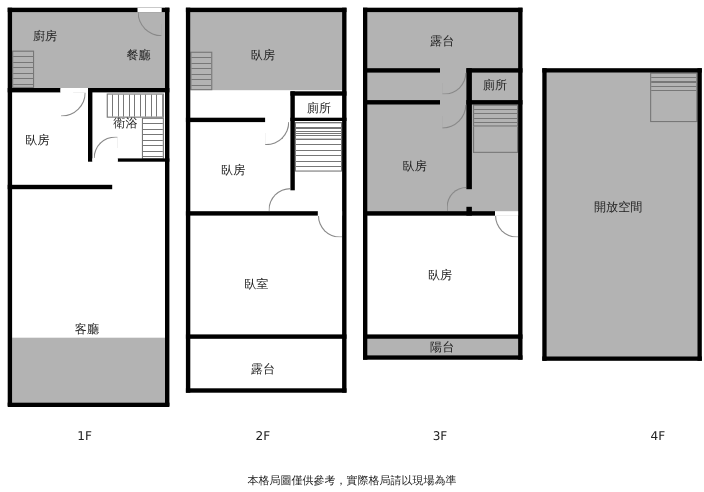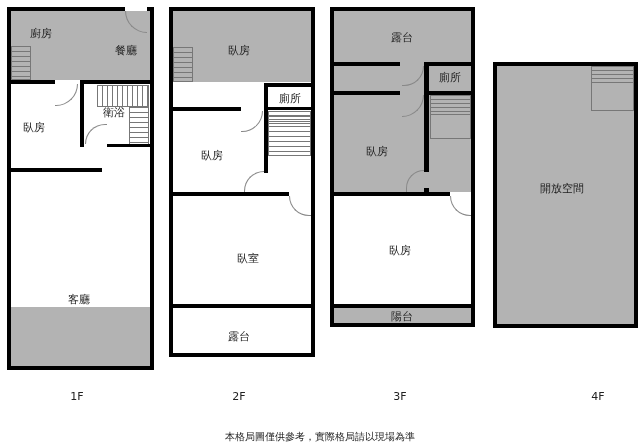--- a/index.html
+++ b/index.html
@@ -84,21 +84,21 @@
   <div class="wall" style="left:169px;top:304px;width:146px;height:4px;"></div>
 
   <div class="door-arc" style="left:241px;top:111px;width:22px;height:21px;border-radius:0 0 22px 0;border-top:none;border-left:none;"></div>
   <div class="door-arc" style="left:244px;top:171px;width:20px;height:21px;border-radius:22px 0 0 0;border-bottom:none;border-right:none;"></div>
   <div class="door-gap" style="left:289px;top:192px;width:22px;height:4px;"></div>
   <div class="door-arc" style="left:289px;top:196px;width:22px;height:20px;border-radius:0 0 0 22px;border-top:none;border-right:none;"></div>
 
   <div class="room-label" style="left:239px;top:50px;">臥房</div>
   <div class="room-label" style="left:290px;top:98px;">廁所</div>
   <div class="room-label" style="left:212px;top:155px;">臥房</div>
-  <div class="room-label" style="left:248px;top:258px;">臥室</div>
+  <div class="room-label" style="left:233px;top:258px;">臥室</div>
   <div class="room-label" style="left:239px;top:336px;">露台</div>
   <div class="floor-label" style="left:239px;top:390px;">2F</div>
 </div>
 
 <div class="abs" style="left:0;top:0;width:640px;height:400px;">
   <div class="fill" style="left:334px;top:10px;width:137px;height:186px;"></div>
   <div class="fill" style="left:334px;top:308px;width:137px;height:15px;"></div>
   <div class="stair" style="left:430px;top:95px;width:41px;height:20px;background-image:repeating-linear-gradient(to bottom, transparent 0, transparent 3px, #777 3px, #777 4px);"></div>
   <div class="stair" style="left:430px;top:115px;width:41px;height:24px;border-top:none;"></div>
 

